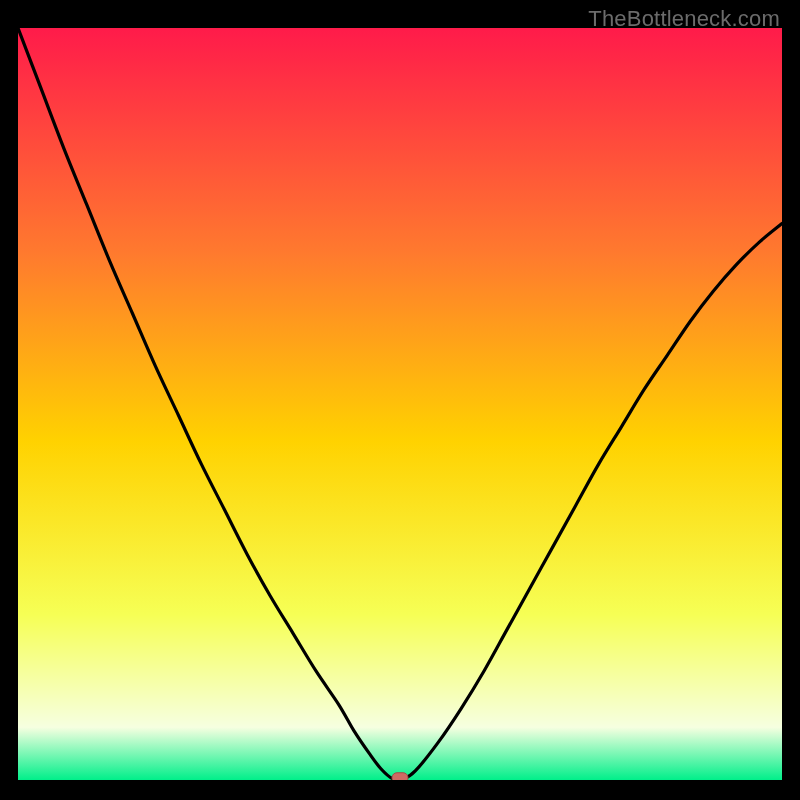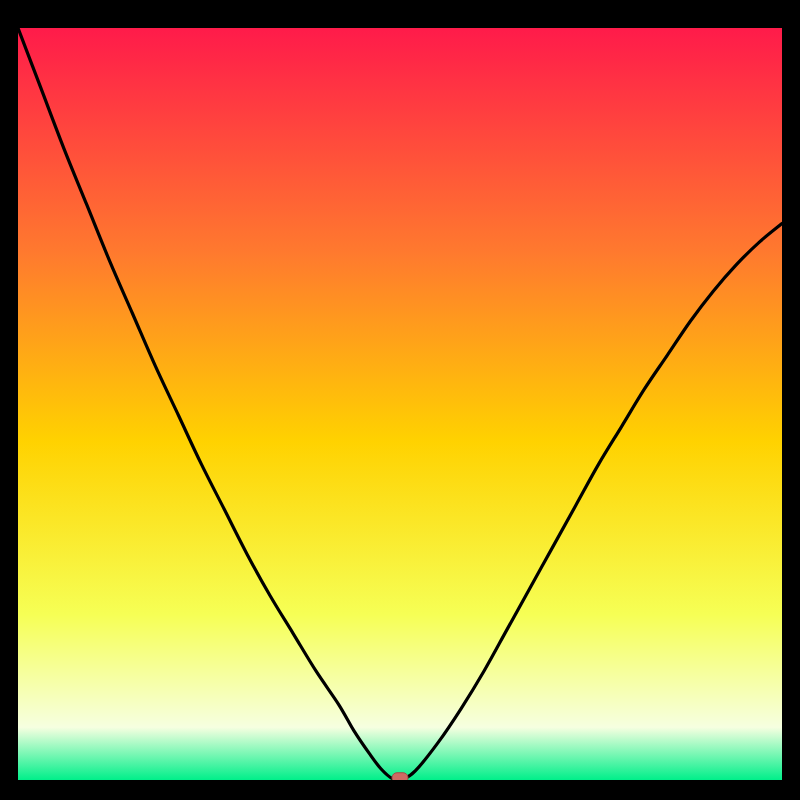--- a/index.html
+++ b/index.html
@@ -32,20 +32,21 @@
     top: 28px;
     width: 764px;
     height: 752px;
   }
   svg { display: block; }
 </style>
 </head>
 <body>
 
 <div class="frame">
+  <div class="watermark">TheBottleneck.com</div>
   <div class="plot">
     <svg id="chart-svg" viewBox="0 0 764 752" width="764" height="752">
       <defs>
         <linearGradient id="bg-grad" x1="0" y1="0" x2="0" y2="1">
           <stop id="g0" offset="0%" stop-color="#ff1b4a"></stop>
           <stop id="g1" offset="30%" stop-color="#ff7a2e"></stop>
           <stop id="g2" offset="55%" stop-color="#ffd200"></stop>
           <stop id="g3" offset="78%" stop-color="#f6ff55"></stop>
           <stop id="g4" offset="93%" stop-color="#f6ffe0"></stop>
           <stop id="g5" offset="100%" stop-color="#00ef8a"></stop>

